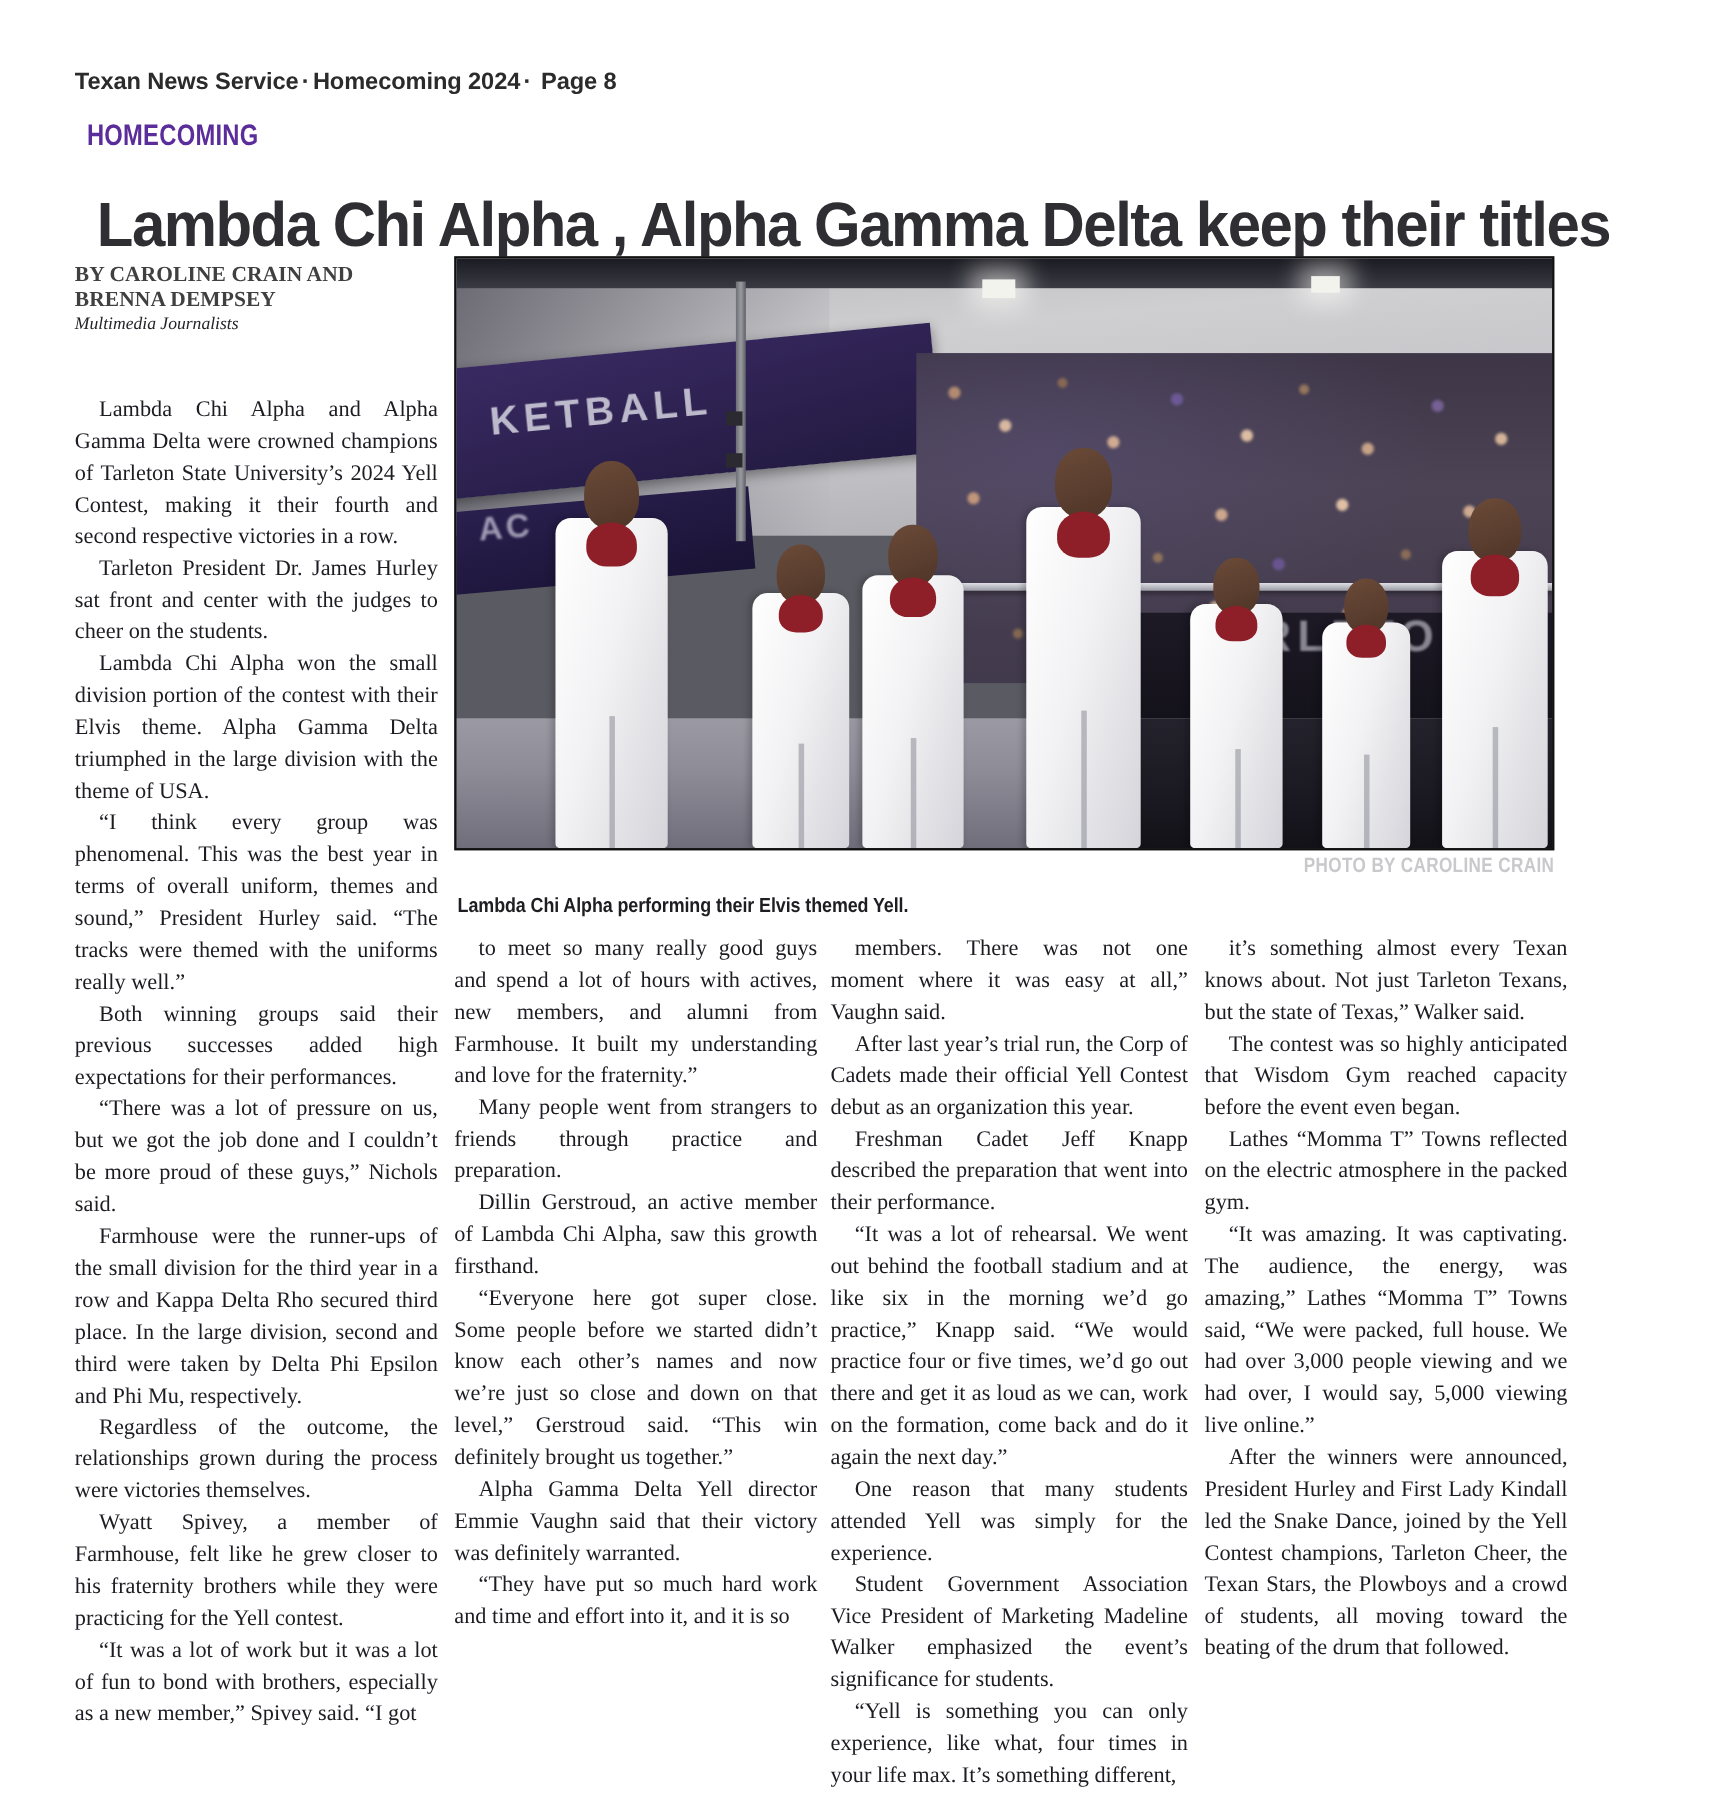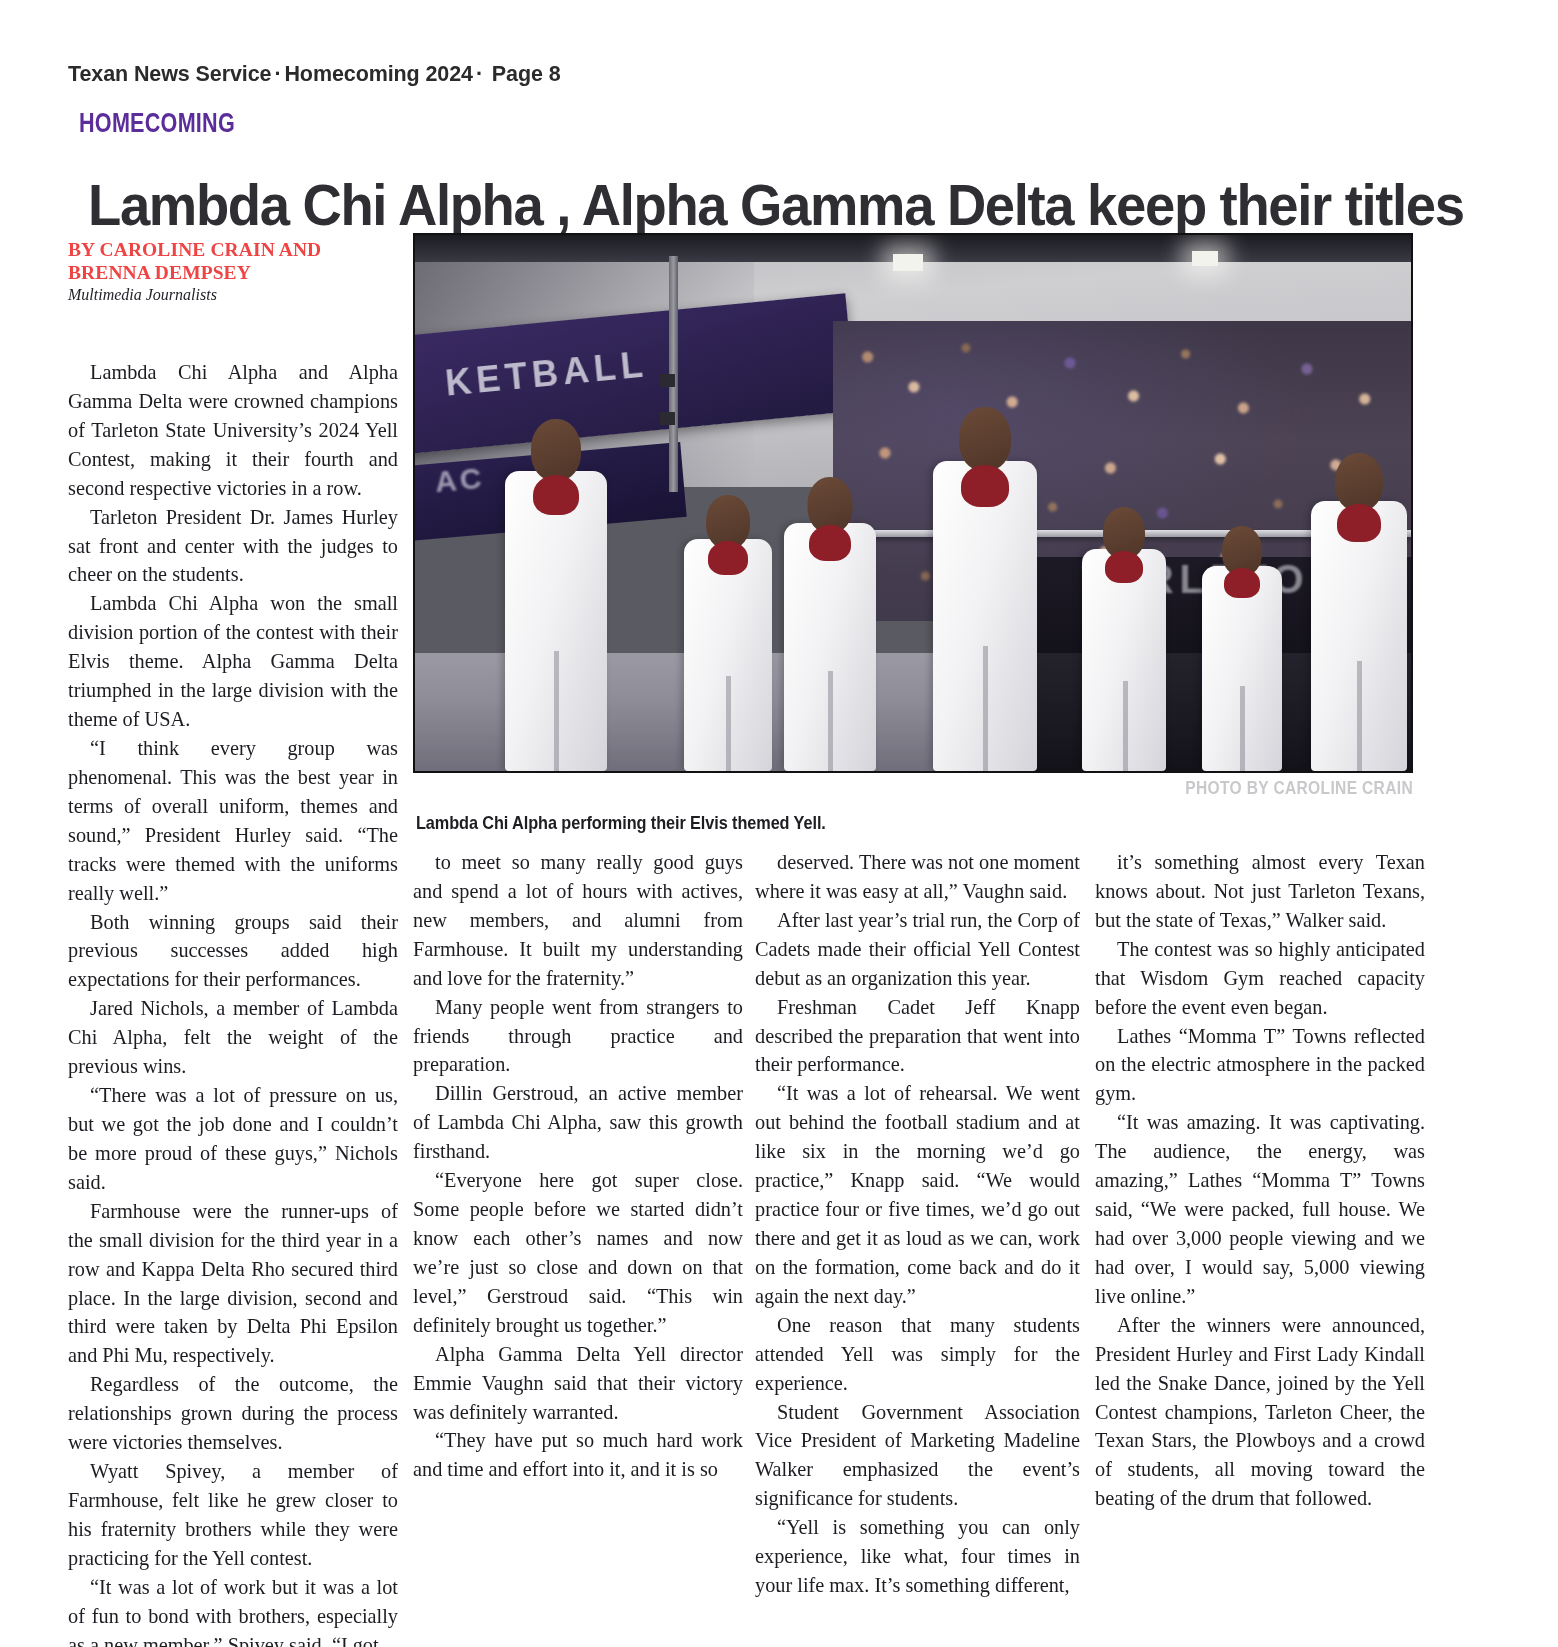--- a/index.html
+++ b/index.html
@@ -77,21 +77,21 @@
     left: 68px;
     top: 238px;
     width: 330px;
   }
   .byline-authors {
     font-family: "Liberation Serif", serif;
     font-weight: bold;
     font-size: 19.5px;
     line-height: 1.18;
     letter-spacing: 0.1px;
-    color: #ef4444;
+    color: #404040;
   }
   .byline-role {
     font-family: "Liberation Serif", serif;
     font-style: italic;
     font-size: 16px;
     line-height: 1.2;
     margin-top: 1px;
     color: #23232b;
   }
 
@@ -436,37 +436,36 @@
   <div class="photo-credit">PHOTO BY CAROLINE CRAIN</div>
 
   <div class="caption">Lambda Chi Alpha performing their Elvis themed Yell.</div>
 
   <div class="col col-1">
       <p>Lambda Chi Alpha and Alpha Gamma Delta were crowned champions of Tarleton State University’s 2024 Yell Contest, making it their fourth and second respective victories in a row.</p>
       <p>Tarleton President Dr. James Hurley sat front and center with the judges to cheer on the students.</p>
       <p>Lambda Chi Alpha won the small division portion of the contest with their Elvis theme. Alpha Gamma Delta triumphed in the large division with the theme of USA.</p>
       <p>“I think every group was phenomenal. This was the best year in terms of overall uniform, themes and sound,” President Hurley said. “The tracks were themed with the uniforms really well.”</p>
       <p>Both winning groups said their previous successes added high expectations for their performances.</p>
-      <p>Jared Nichols, a member of Lambda Chi Alpha, felt the weight of the previous wins.</p>
       <p>“There was a lot of pressure on us, but we got the job done and I couldn’t be more proud of these guys,” Nichols said.</p>
       <p>Farmhouse were the runner-ups of the small division for the third year in a row and Kappa Delta Rho secured third place. In the large division, second and third were taken by Delta Phi Epsilon and Phi Mu, respectively.</p>
       <p>Regardless of the outcome, the relationships grown during the process were victories themselves.</p>
       <p>Wyatt Spivey, a member of Farmhouse, felt like he grew closer to his fraternity brothers while they were practicing for the Yell contest.</p>
       <p>“It was a lot of work but it was a lot of fun to bond with brothers, especially as a new member,” Spivey said. “I got</p>
     </div>
   <div class="col col-2">
       <p>to meet so many really good guys and spend a lot of hours with actives, new members, and alumni from Farmhouse. It built my understanding and love for the fraternity.”</p>
       <p>Many people went from strangers to friends through practice and preparation.</p>
       <p>Dillin Gerstroud, an active member of Lambda Chi Alpha, saw this growth firsthand.</p>
       <p>“Everyone here got super close. Some people before we started didn’t know each other’s names and now we’re just so close and down on that level,” Gerstroud said. “This win definitely brought us together.”</p>
       <p>Alpha Gamma Delta Yell director Emmie Vaughn said that their victory was definitely warranted.</p>
       <p>“They have put so much hard work and time and effort into it, and it is so</p>
     </div>
   <div class="col col-3">
-      <p>deserved. There was not one moment where it was easy at all,” Vaughn said.</p>
+      <p>members. There was not one moment where it was easy at all,” Vaughn said.</p>
       <p>After last year’s trial run, the Corp of Cadets made their official Yell Contest debut as an organization this year.</p>
       <p>Freshman Cadet Jeff Knapp described the preparation that went into their performance.</p>
       <p>“It was a lot of rehearsal. We went out behind the football stadium and at like six in the morning we’d go practice,” Knapp said. “We would practice four or five times, we’d go out there and get it as loud as we can, work on the formation, come back and do it again the next day.”</p>
       <p>One reason that many students attended Yell was simply for the experience.</p>
       <p>Student Government Association Vice President of Marketing Madeline Walker emphasized the event’s significance for students.</p>
       <p>“Yell is something you can only experience, like what, four times in your life max. It’s something different,</p>
     </div>
   <div class="col col-4">
       <p>it’s something almost every Texan knows about. Not just Tarleton Texans, but the state of Texas,” Walker said.</p>
       <p>The contest was so highly anticipated that Wisdom Gym reached capacity before the event even began.</p>

